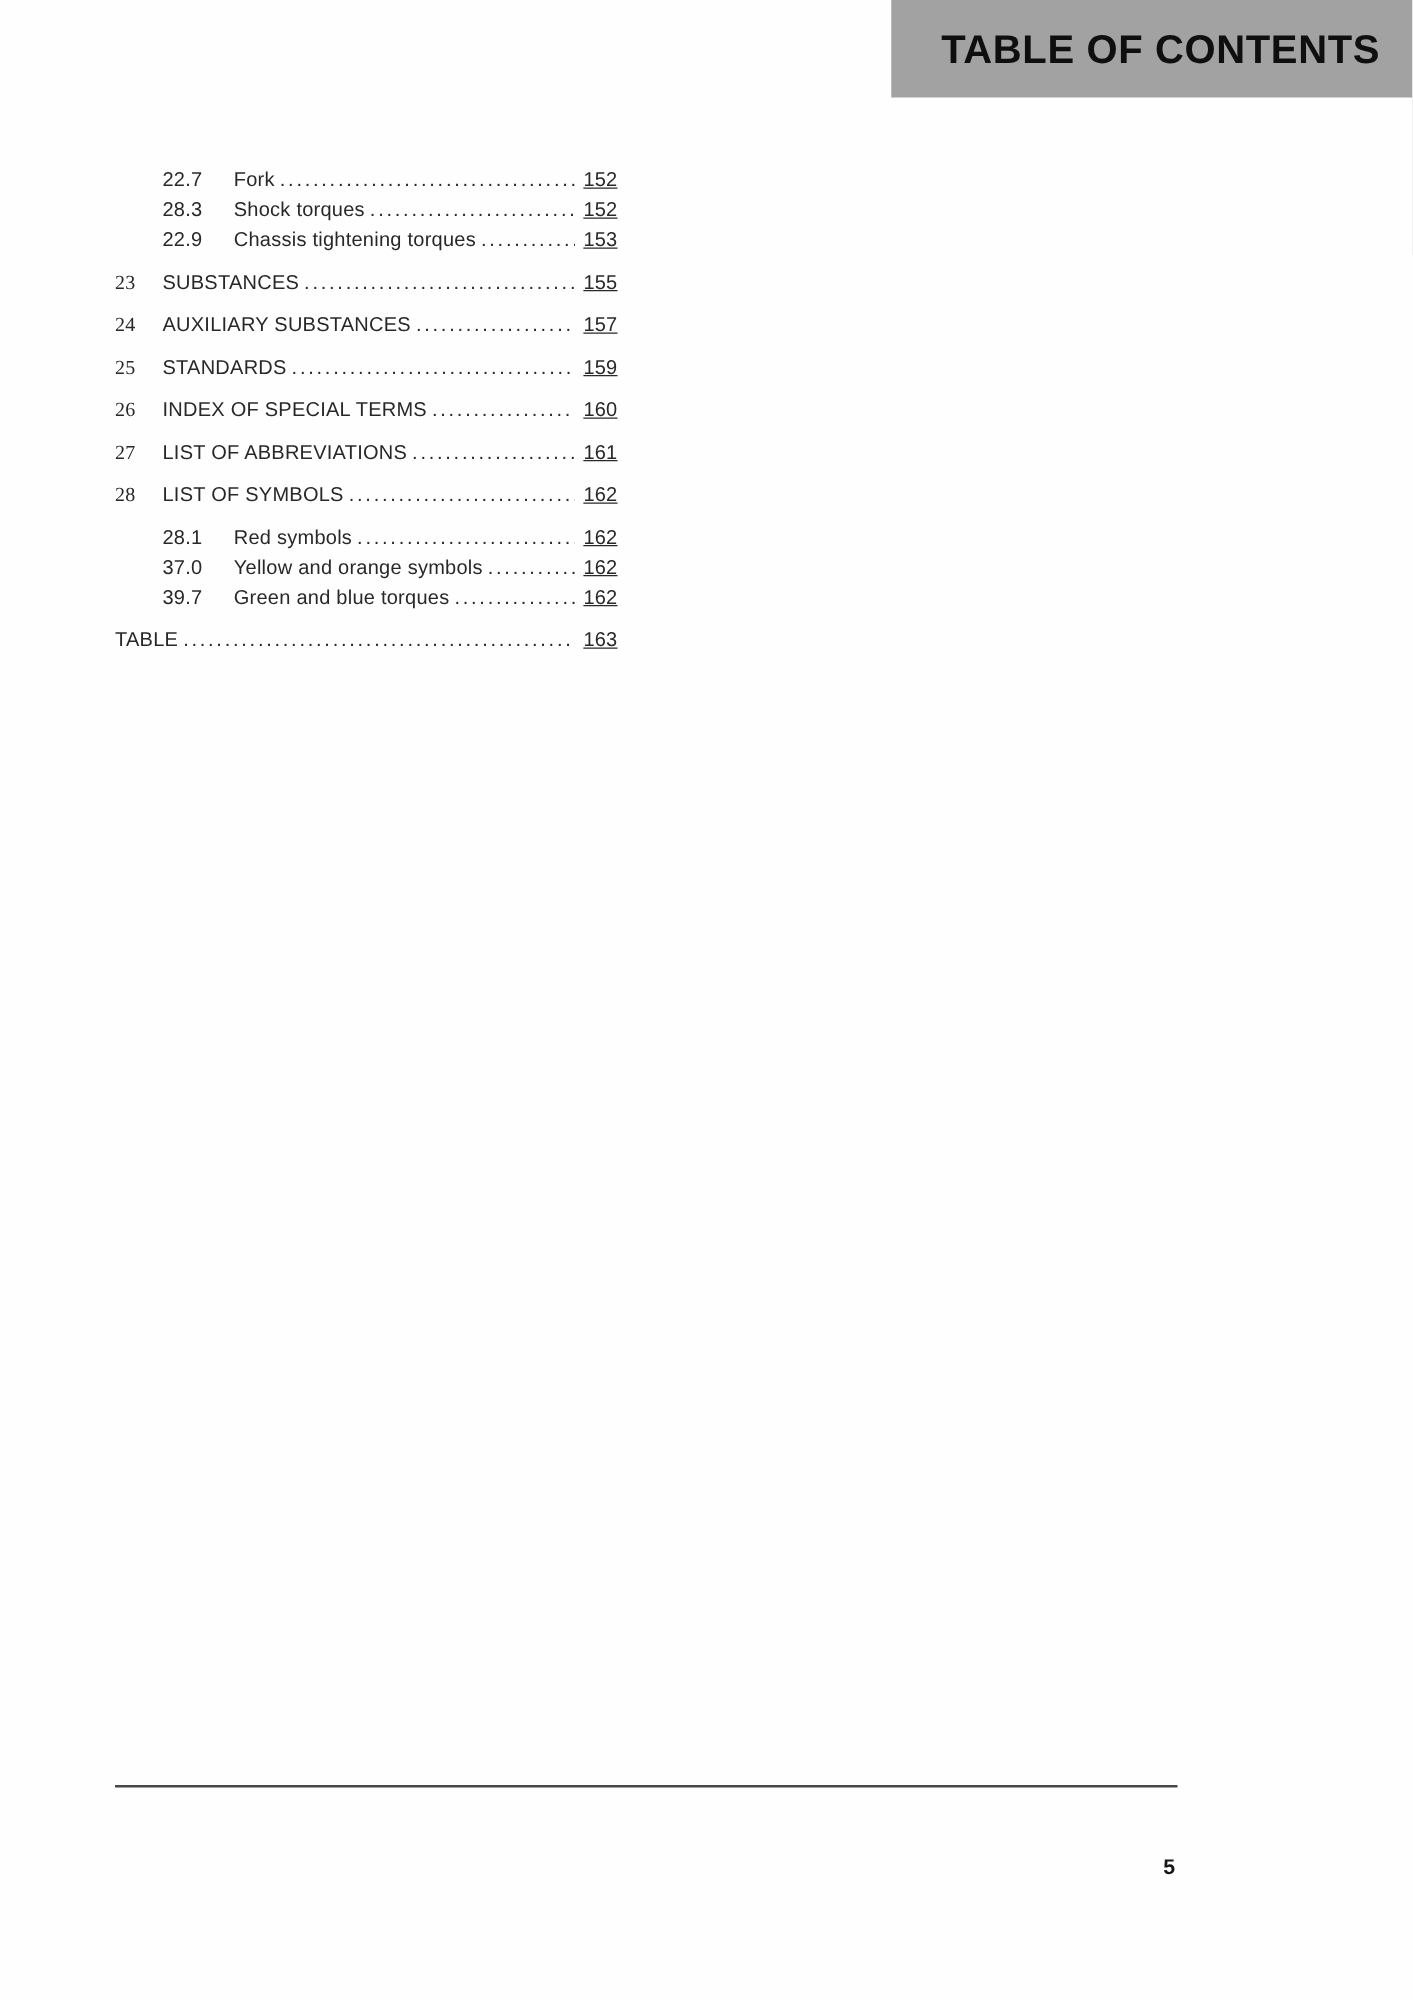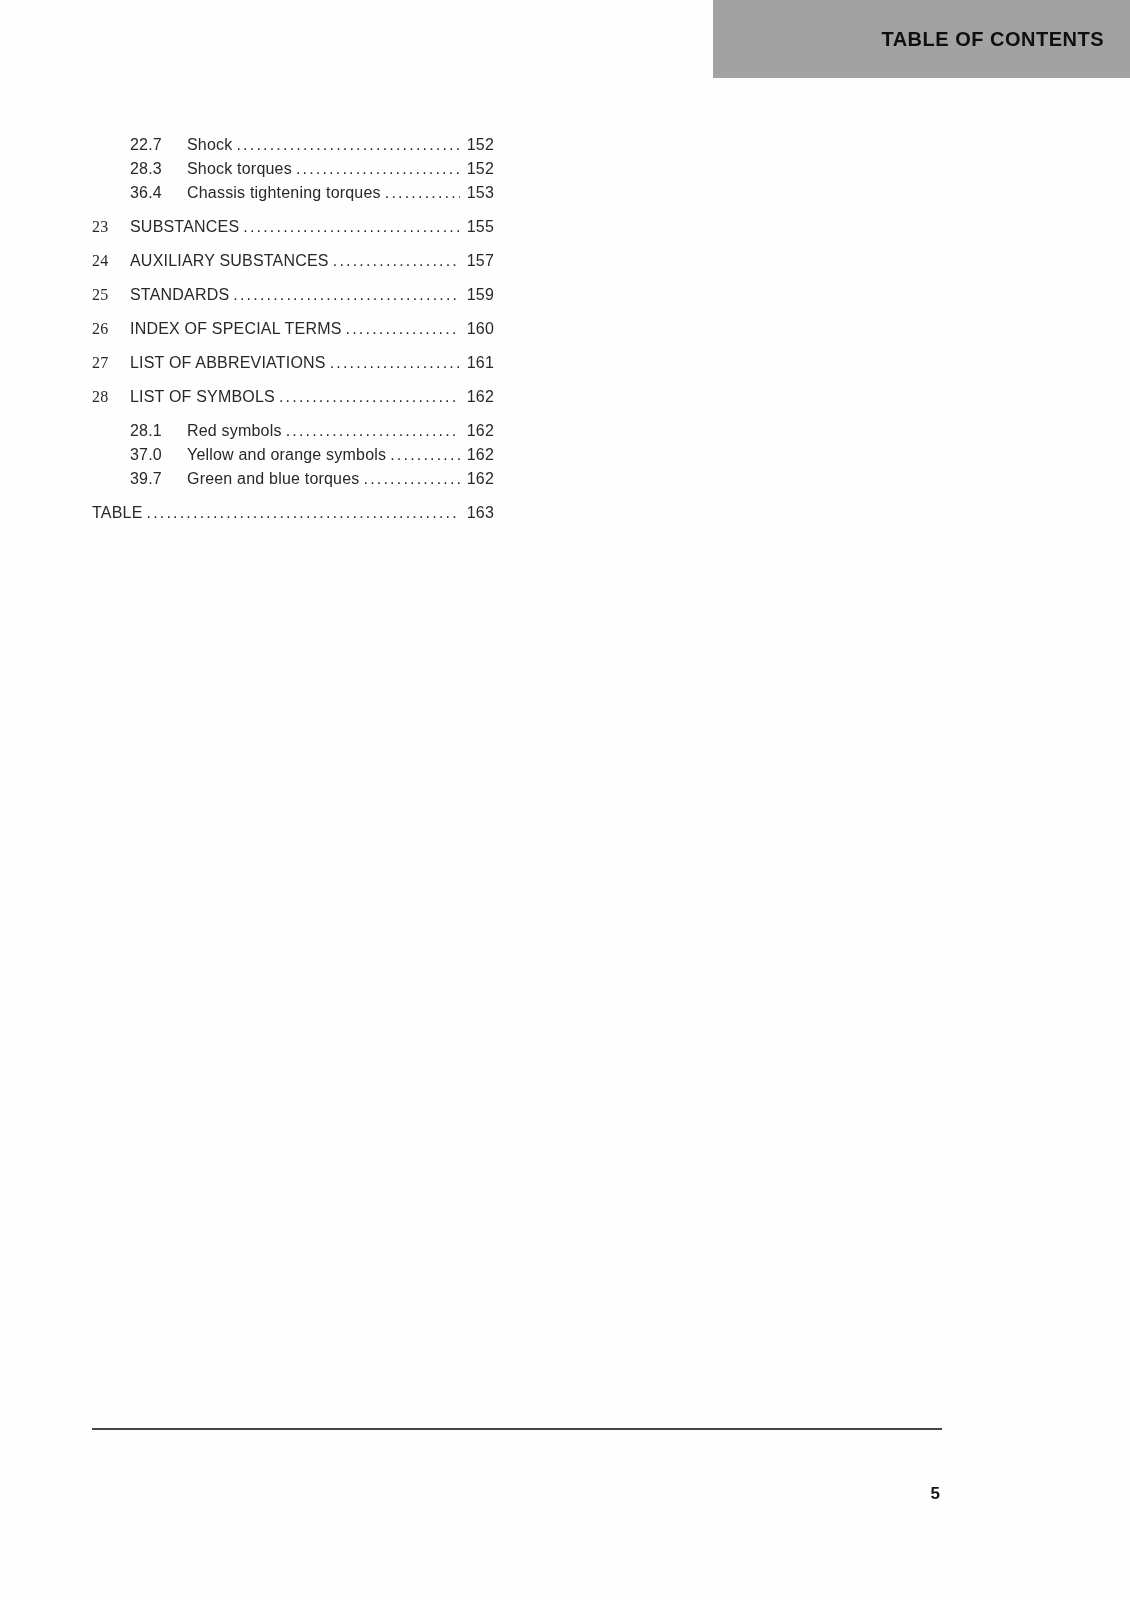--- a/index.html
+++ b/index.html
@@ -20,21 +20,21 @@
     top: 0;
     width: 417px;
     height: 78px;
     background: #a2a2a2;
     display: flex;
     align-items: center;
     justify-content: flex-end;
     padding-right: 26px;
   }
   .header-title {
-    font-size: 20px;
+    font-size: 32px;
     font-weight: bold;
     color: #0f0f0f;
     letter-spacing: 0.5px;
     white-space: nowrap;
   }
   
   .toc {
     position: absolute;
     left: 92px;
     top: 133px;
@@ -64,20 +64,21 @@
     white-space: nowrap;
     letter-spacing: 2.2px;
     margin-right: 2px;
     color: #282828;
   }
   .toc-row .page-num {
     flex: 0 0 auto;
     min-width: 32px;
     text-align: right;
     padding-left: 5px;
+    text-decoration: underline;
   }
   
   .footer-rule {
     position: absolute;
     left: 92px;
     top: 1428px;
     width: 850px;
     height: 2px;
     background: #474747;
   }
@@ -95,32 +96,32 @@
 
 <div class="page">
 
   <div class="header-box">
     <span class="header-title">TABLE OF CONTENTS</span>
   </div>
 
   <div class="toc">
       <div class="toc-row sub">
       <span class="num">22.7</span>
-      <span class="label">Shock</span>
+      <span class="label">Fork</span>
       <span class="leader">........................................................................................................................</span>
       <span class="page-num">152</span>
     </div>
       <div class="toc-row sub">
       <span class="num">28.3</span>
       <span class="label">Shock torques</span>
       <span class="leader">........................................................................................................................</span>
       <span class="page-num">152</span>
     </div>
       <div class="toc-row sub">
-      <span class="num">36.4</span>
+      <span class="num">22.9</span>
       <span class="label">Chassis tightening torques</span>
       <span class="leader">........................................................................................................................</span>
       <span class="page-num">153</span>
     </div>
       <div class="toc-row main spaced">
       <span class="num">23</span>
       <span class="label">SUBSTANCES</span>
       <span class="leader">........................................................................................................................</span>
       <span class="page-num">155</span>
     </div>

